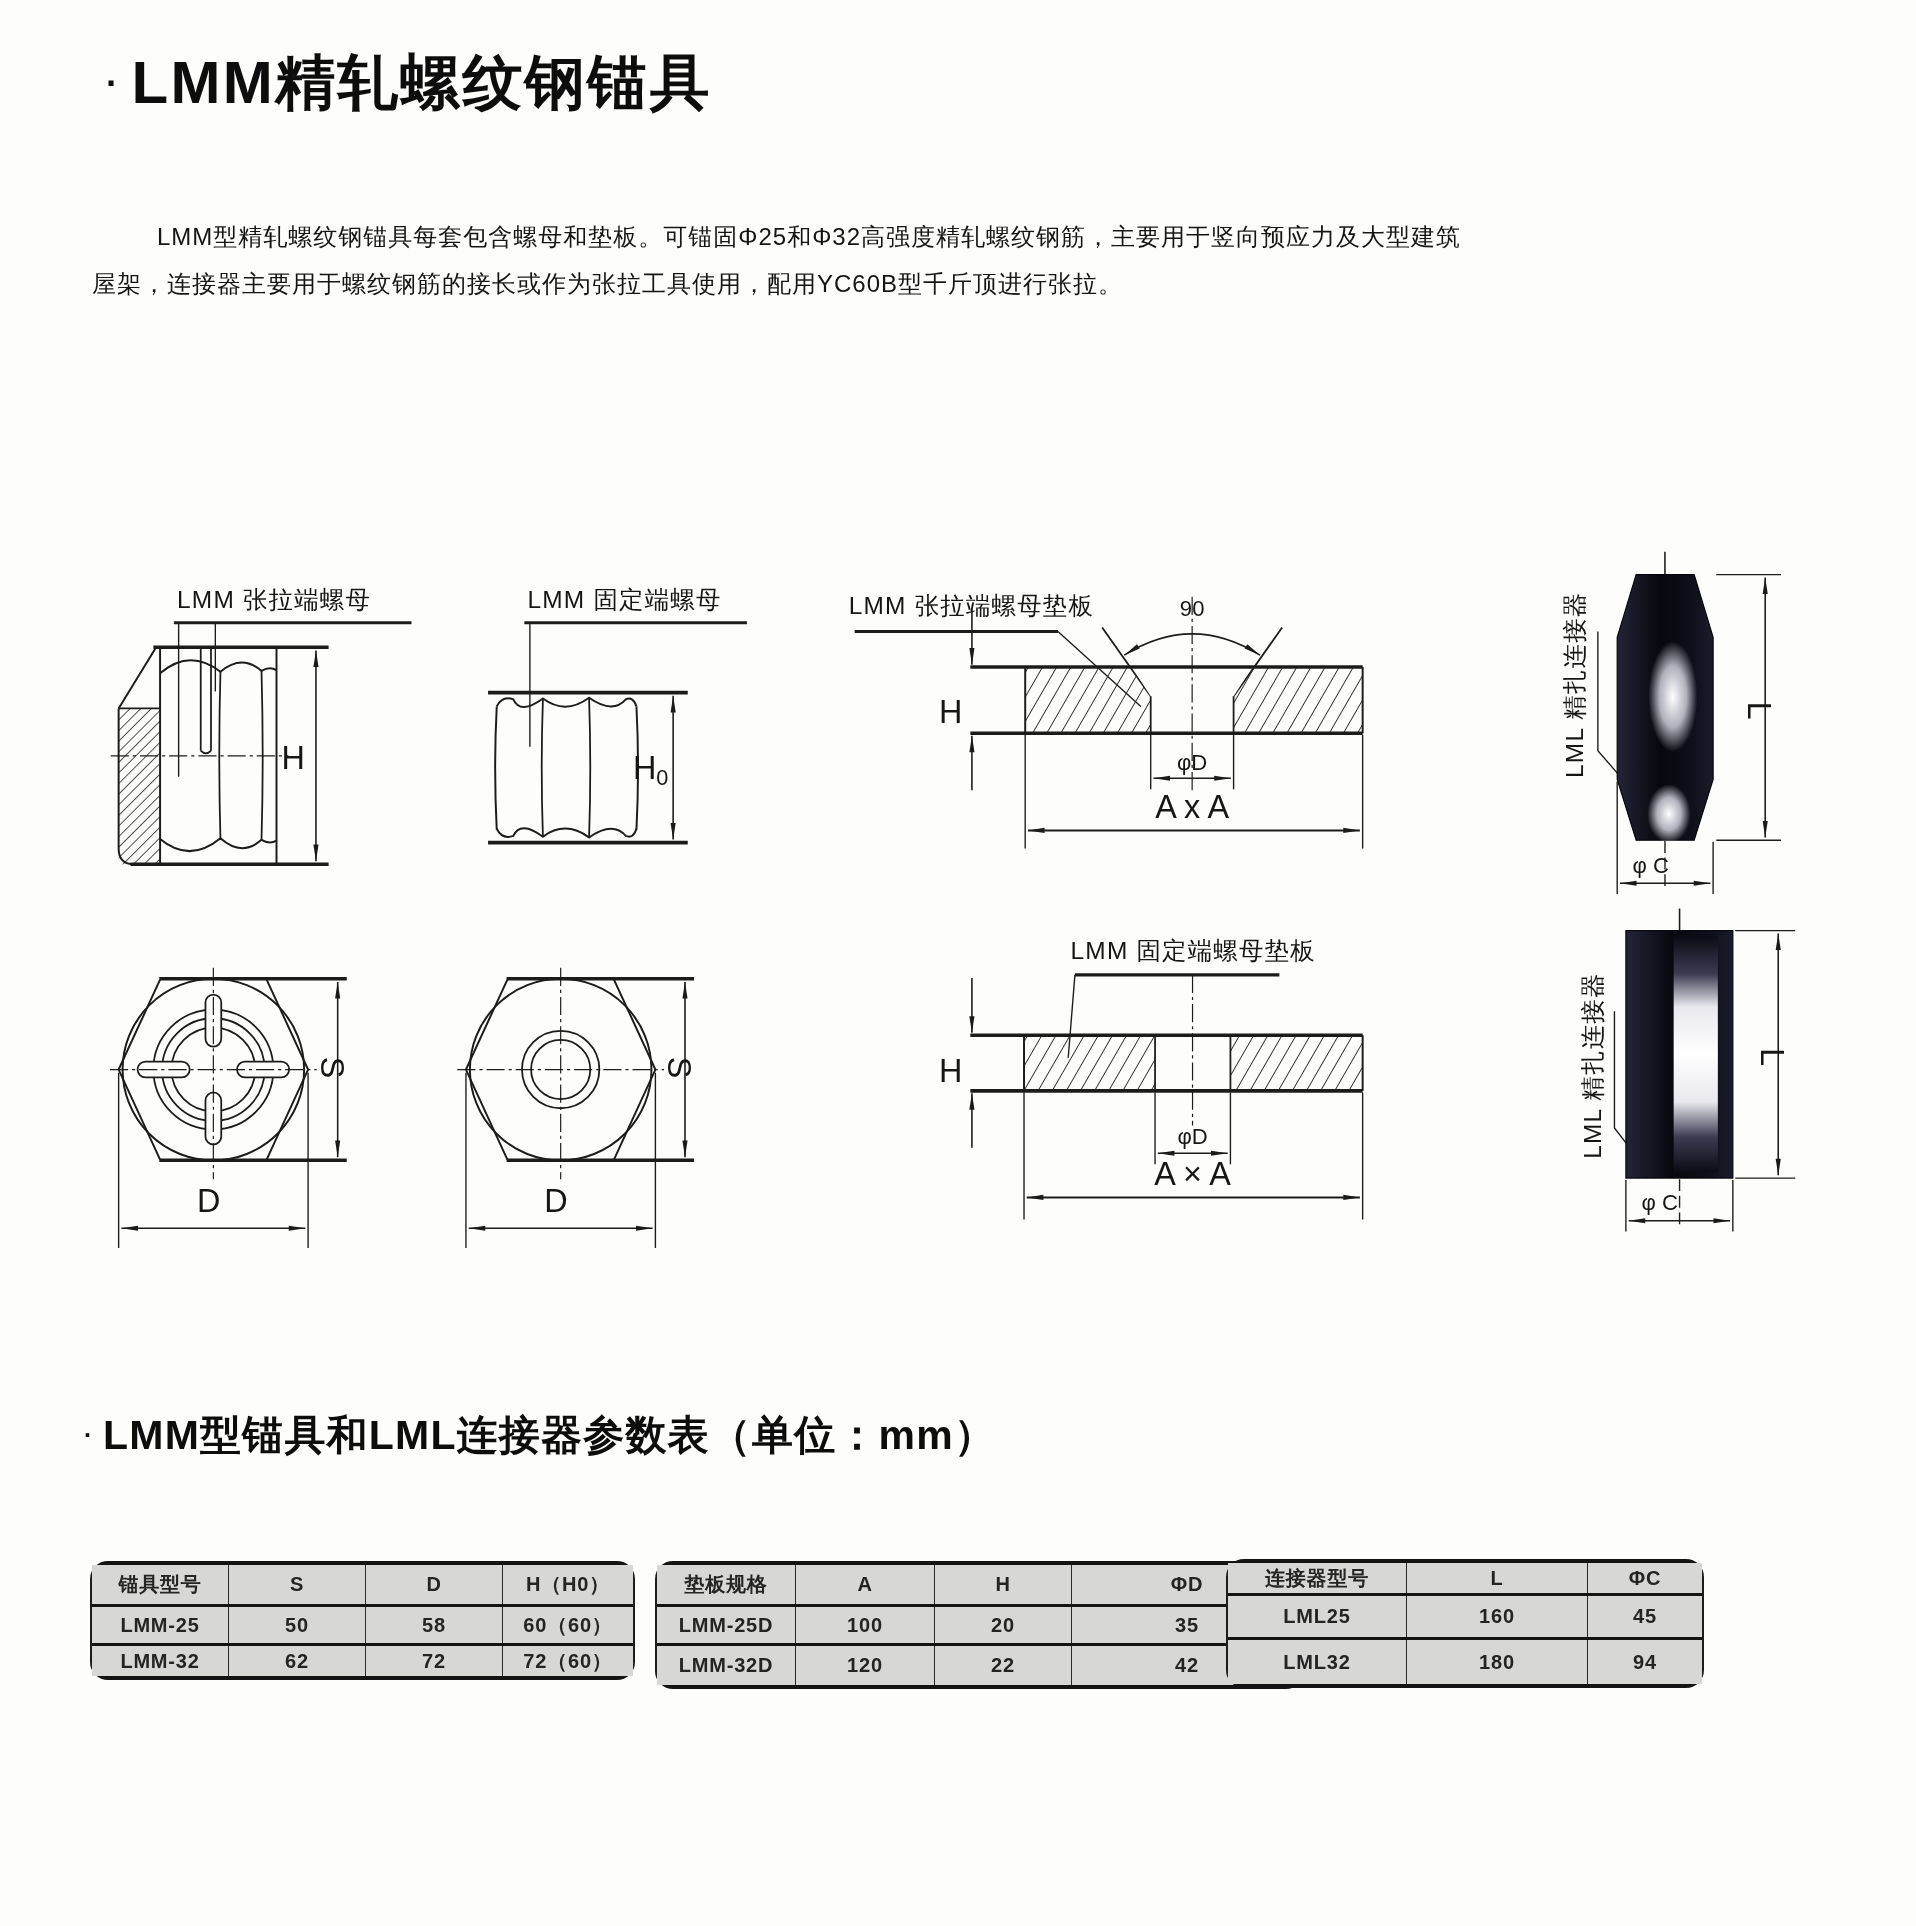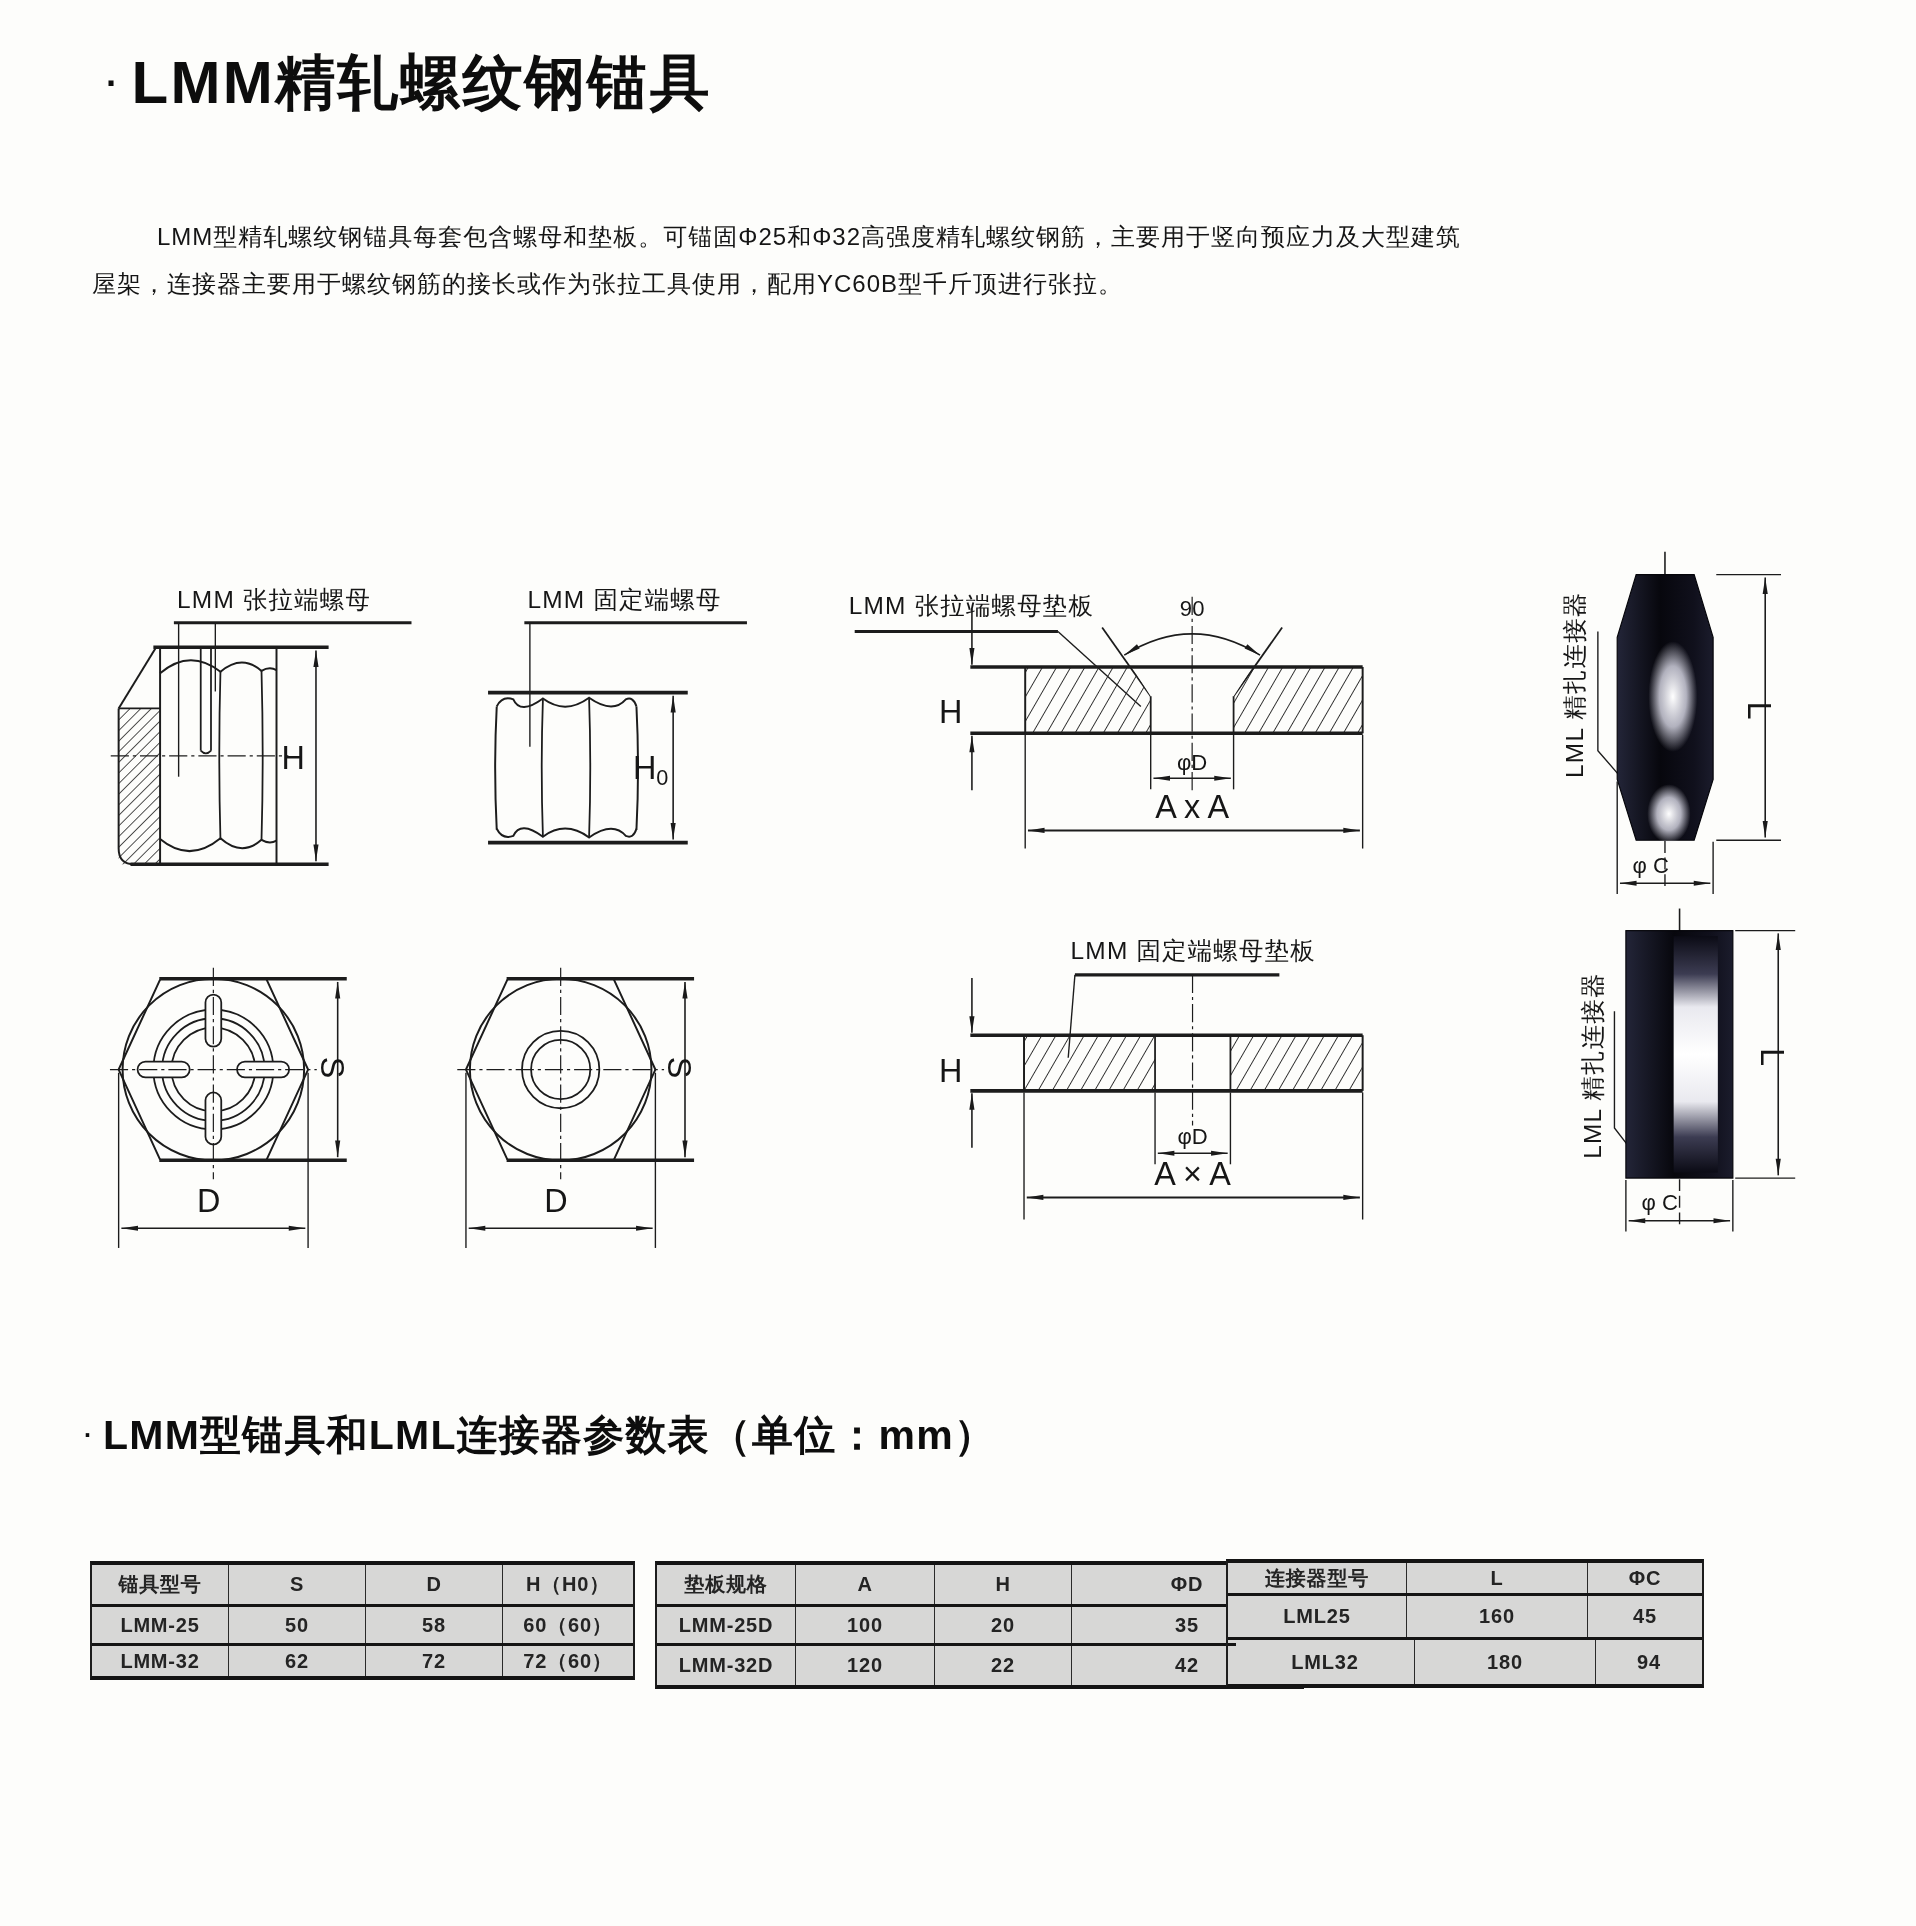--- a/index.html
+++ b/index.html
@@ -27,20 +27,21 @@
     display:flex;align-items:center;
     font-weight:700;font-size:41px;letter-spacing:1.2px;color:#0d0d0d;
   }
   .section-title .bullet{font-size:25px;margin-right:9.5px;line-height:1;}
   
   .ptable{
     position:absolute;
     border-top:4px solid #141414;border-bottom:4px solid #141414;
     border-left:2px solid #1d1d1d;border-right:2px solid #1d1d1d;
     box-sizing:border-box;
+    border-radius:18px;
   }
   .prow{display:grid;box-sizing:border-box;}
   .prow:not(:last-child){border-bottom:3.6px solid #141414;}
   .pcell{
     background:#d7d7d6;
     display:flex;align-items:center;justify-content:center;
     font-size:20px;font-weight:600;letter-spacing:0.8px;color:#242424;
     box-sizing:border-box;
   }
   .pcell:not(:last-child){border-right:1.6px solid #2a2a2a;}
@@ -51,21 +52,21 @@
   #table-anchor .r-2{height:30px;}
   #table-plate{left:655px;top:1561px;width:649px;}
   #table-plate .prow{grid-template-columns:139px 139px 137px 1fr;}
   #table-plate .r-head{height:42px;}
   #table-plate .r-1{height:39px;}
   #table-plate .r-2{height:39px;}
   #table-coupler{left:1226px;top:1559px;width:478px;}
   #table-coupler .prow{grid-template-columns:179px 181px 1fr;}
   #table-coupler .r-head{height:33px;}
   #table-coupler .r-1{height:44px;}
-  #table-coupler .r-2{height:44px;padding-left:8px;}
+  #table-coupler .r-2{height:44px;}
   
   #drawing{left:0;top:0;}
   text{fill:#161616;}
   .lbl{font-size:62px;letter-spacing:3px;font-weight:500;}
   .dim{font-size:82px;font-weight:500;}
   .dim-s{font-size:56px;font-weight:500;}
   .ink{stroke:#1c1c1c;fill:none;}
 </style>
 </head>
 <body>

